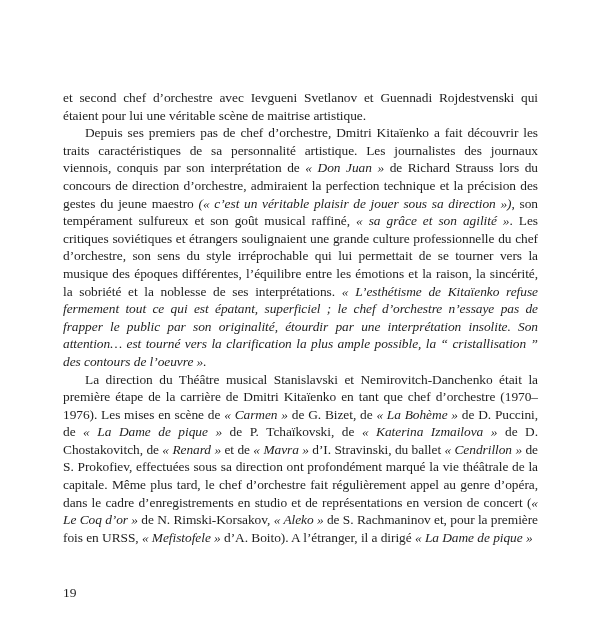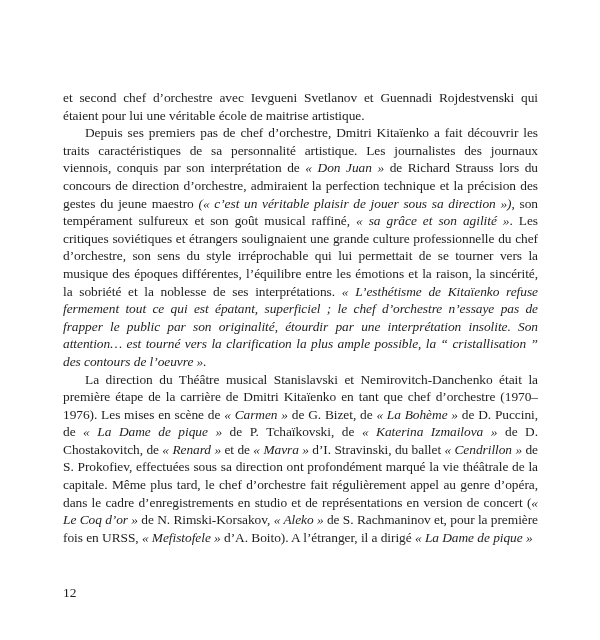--- a/index.html
+++ b/index.html
@@ -46,18 +46,18 @@
     font-size: 13.5px;
     line-height: 17px;
     color: #1e1e1e;
   }
 </style>
 </head>
 <body>
 
 <div class="book-page">
   <div class="text-block">
-      <p class="para"><span>et second chef d’orchestre avec Ievgueni Svetlanov et Guennadi Rojdestvenski qui étaient pour lui une véritable école de maitrise artistique.</span></p>
+      <p class="para"><span>et second chef d’orchestre avec Ievgueni Svetlanov et Guennadi Rojdestvenski qui étaient pour lui une véritable scène de maitrise artistique.</span></p>
       <p class="para indent"><span>Depuis ses premiers pas de chef d’orchestre, Dmitri Kitaïenko a fait découvrir les traits caractéristiques de sa personnalité artistique. Les journalistes des journaux viennois, conquis par son interprétation de </span><em>« Don Juan »</em><span> de Richard Strauss lors du concours de direction d’orchestre, admiraient la perfection technique et la précision des gestes du jeune maestro </span><em>(« c’est un véritable plaisir de jouer sous sa direction »)</em><span>, son tempérament sulfureux et son goût musical raffiné, </span><em>« sa grâce et son agilité »</em><span>. Les critiques soviétiques et étrangers soulignaient une grande culture professionnelle du chef d’orchestre, son sens du style irréprochable qui lui permettait de se tourner vers la musique des époques différentes, l’équilibre entre les émotions et la raison, la sincérité, la sobriété et la noblesse de ses interprétations. </span><em>« L’esthétisme de Kitaïenko refuse fermement tout ce qui est épatant, superficiel ; le chef d’orchestre n’essaye pas de frapper le public par son originalité, étourdir par une interprétation insolite. Son attention… est tourné vers la clarification la plus ample possible, la “ cristallisation ” des contours de l’oeuvre ».</em></p>
       <p class="para indent"><span>La direction du Théâtre musical Stanislavski et Nemirovitch-Danchenko était la première étape de la carrière de Dmitri Kitaïenko en tant que chef d’orchestre (1970–1976). Les mises en scène de </span><em>« Carmen »</em><span> de G. Bizet, de </span><em>« La Bohème »</em><span> de D. Puccini, de </span><em>« La Dame de pique »</em><span> de P. Tchaïkovski, de </span><em>« Katerina Izmailova »</em><span> de D. Chostakovitch, de </span><em>« Renard »</em><span> et de </span><em>« Mavra »</em><span> d’I. Stravinski, du ballet </span><em>« Cendrillon »</em><span> de S. Prokofiev, effectuées sous sa direction ont profondément marqué la vie théâtrale de la capitale. Même plus tard, le chef d’orchestre fait régulièrement appel au genre d’opéra, dans le cadre d’enregistrements en studio et de représentations en version de concert (</span><em>« Le Coq d’or »</em><span> de N. Rimski-Korsakov, </span><em>« Aleko »</em><span> de S. Rachmaninov et, pour la première fois en URSS, </span><em>« Mefistofele »</em><span> d’A. Boito). A l’étranger, il a dirigé </span><em>« La Dame de pique »</em></p>
     </div>
-  <div class="page-number">12</div>
+  <div class="page-number">19</div>
 </div>
 
 </body></html>

